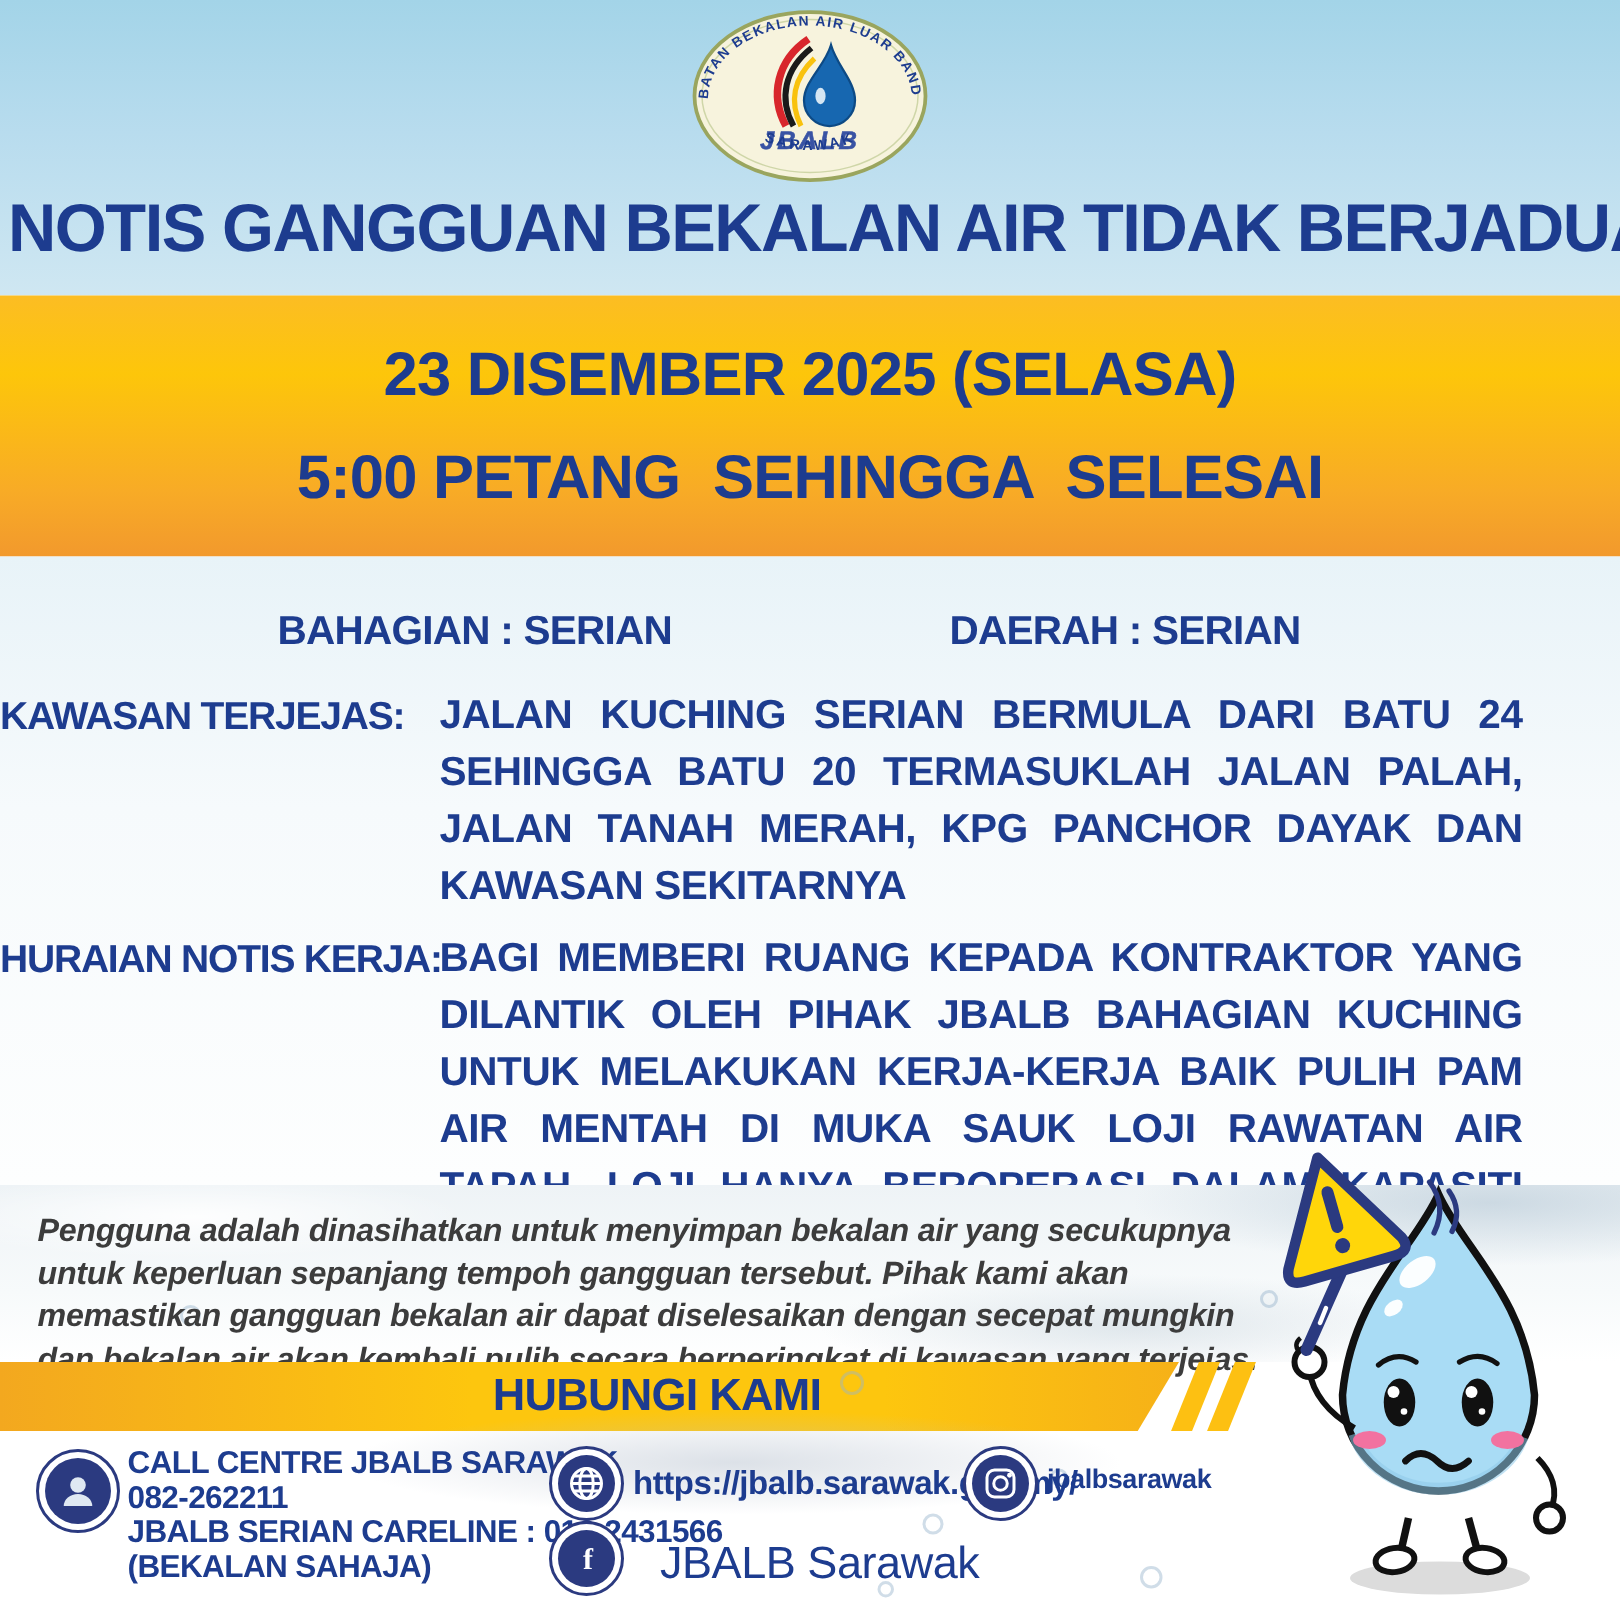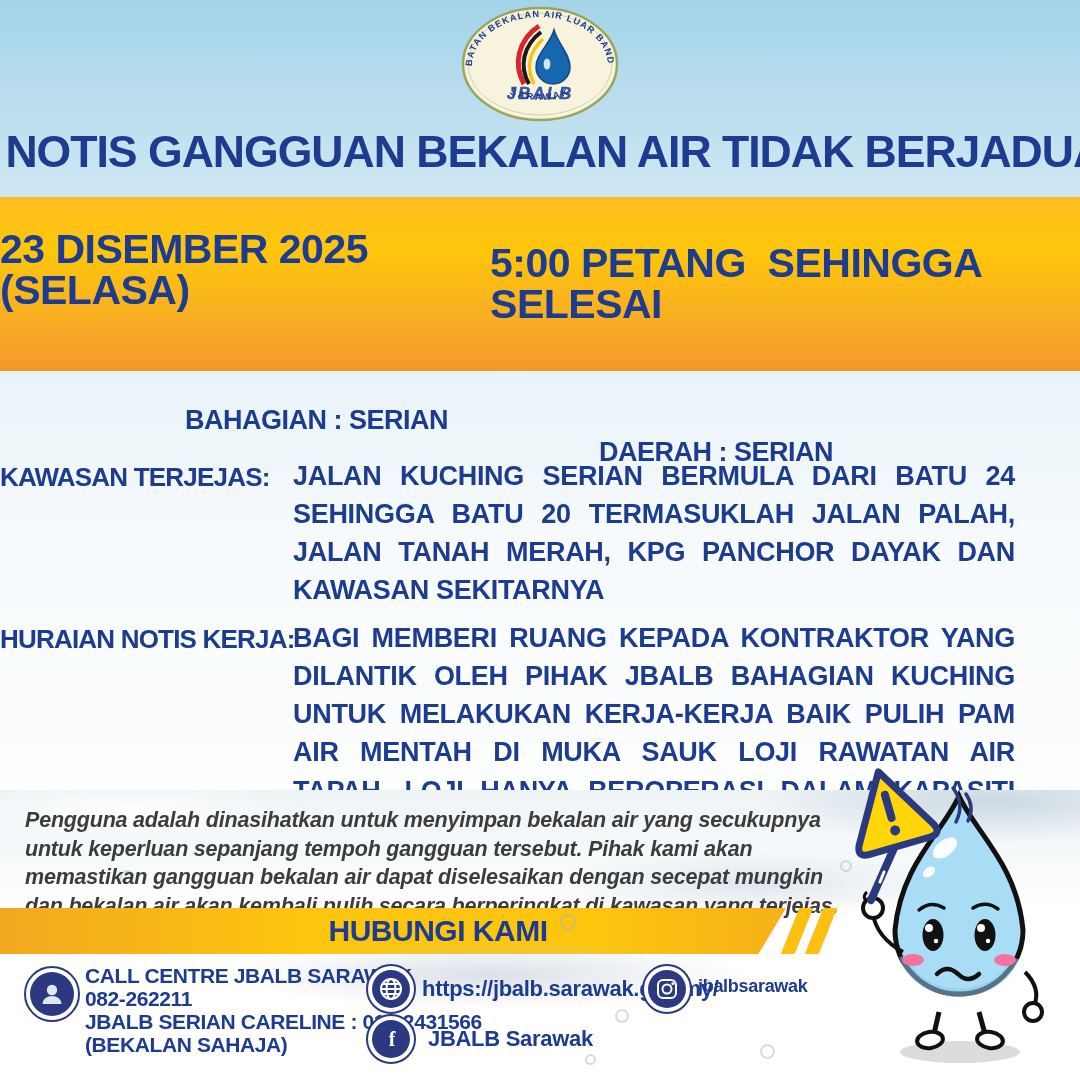--- a/index.html
+++ b/index.html
@@ -16,39 +16,39 @@
   .logo-wrap{position:absolute;left:460px;top:4px;width:160px;height:120px;}
   .main-title{
     position:absolute;left:0;top:126px;width:1080px;text-align:center;
     color:#1d3c8f;font-weight:bold;font-size:45px;letter-spacing:-1px;
     transform:scaleX(0.99);white-space:nowrap;
   }
   
   .date-band{
     position:absolute;left:0;top:197px;width:1080px;height:174px;
     background:linear-gradient(180deg,#fcbd23 0%,#fdc60a 30%,#f8ab26 75%,#f2992d 100%);
-    display:flex;flex-direction:row;justify-content:center;align-items:center;
+    display:flex;flex-direction:column;justify-content:center;align-items:center;
   }
   .date-line,.time-line{
     color:#1d3c8f;font-weight:bold;font-size:41px;letter-spacing:-0.5px;
     line-height:1.0;white-space:pre-wrap;
   }
   .date-line{margin-bottom:28px;}
   
   .body-sec{
     position:absolute;left:0;top:371px;width:1080px;height:419px;
     background:linear-gradient(180deg,#e8f3f8 0%,#f6fafc 40%,#fdfefe 100%);
   }
   .region-row{position:relative;height:86px;}
   .region-item{
     position:absolute;top:34px;color:#1d3c8f;font-weight:bold;font-size:27px;
     letter-spacing:-0.5px;white-space:nowrap;
   }
   .region-bahagian{left:185px;}
-  .region-daerah{left:599px;margin-top:32px;}
+  .region-daerah{left:633px;}
   .info-row{display:flex;margin-bottom:10px;}
   .info-label{
     width:255px;flex:0 0 255px;text-align:right;color:#1d3c8f;font-weight:bold;
     font-size:26px;letter-spacing:-0.8px;padding-top:5px;white-space:nowrap;
   }
   .info-text{
     width:722px;flex:0 0 722px;margin-left:38px;color:#1d3c8f;font-weight:bold;
     font-size:27px;line-height:1.41;letter-spacing:-0.3px;
     text-align:justify;text-justify:inter-word;
   }
@@ -102,21 +102,21 @@
   .fb-icon{left:366px;top:60px;width:46px;height:46px;}
   .ig-icon{left:642px;top:10px;width:46px;height:46px;}
   .web-icon .icon-inner,.fb-icon .icon-inner,.ig-icon .icon-inner{width:38px;height:38px;}
   .cc-block{
     position:absolute;left:85px;top:10px;width:450px;
     color:#1d3c8f;font-weight:bold;font-size:21px;line-height:23px;letter-spacing:-0.4px;
   }
   .cc-office{display:flex;width:386px;margin-top:34px;}
   .cc-office-phone{margin-left:auto;font-family:Liberation Mono, monospace;}
   .web-text{position:absolute;left:422px;top:22px;color:#1d3c8f;font-weight:bold;font-size:22px;letter-spacing:-0.3px;}
-  .fb-text{position:absolute;left:428px;top:72px;color:#1d3c8f;font-weight:bold;font-size:22px;letter-spacing:-0.3px;}
+  .fb-text{position:absolute;left:440px;top:72px;color:#1d3c8f;font-weight:normal;font-size:30px;letter-spacing:-0.3px;}
   .ig-text{position:absolute;left:698px;top:22px;color:#1d3c8f;font-weight:bold;font-size:18px;letter-spacing:-0.3px;}
   
   .bubble{position:absolute;border-radius:50%;border:2px solid rgba(150,180,205,.45);}
   
   .mascot{position:absolute;left:833px;top:760px;width:250px;height:320px;z-index:6;}
 </style>
 </head>
 <body>
 
 <div class="page">

